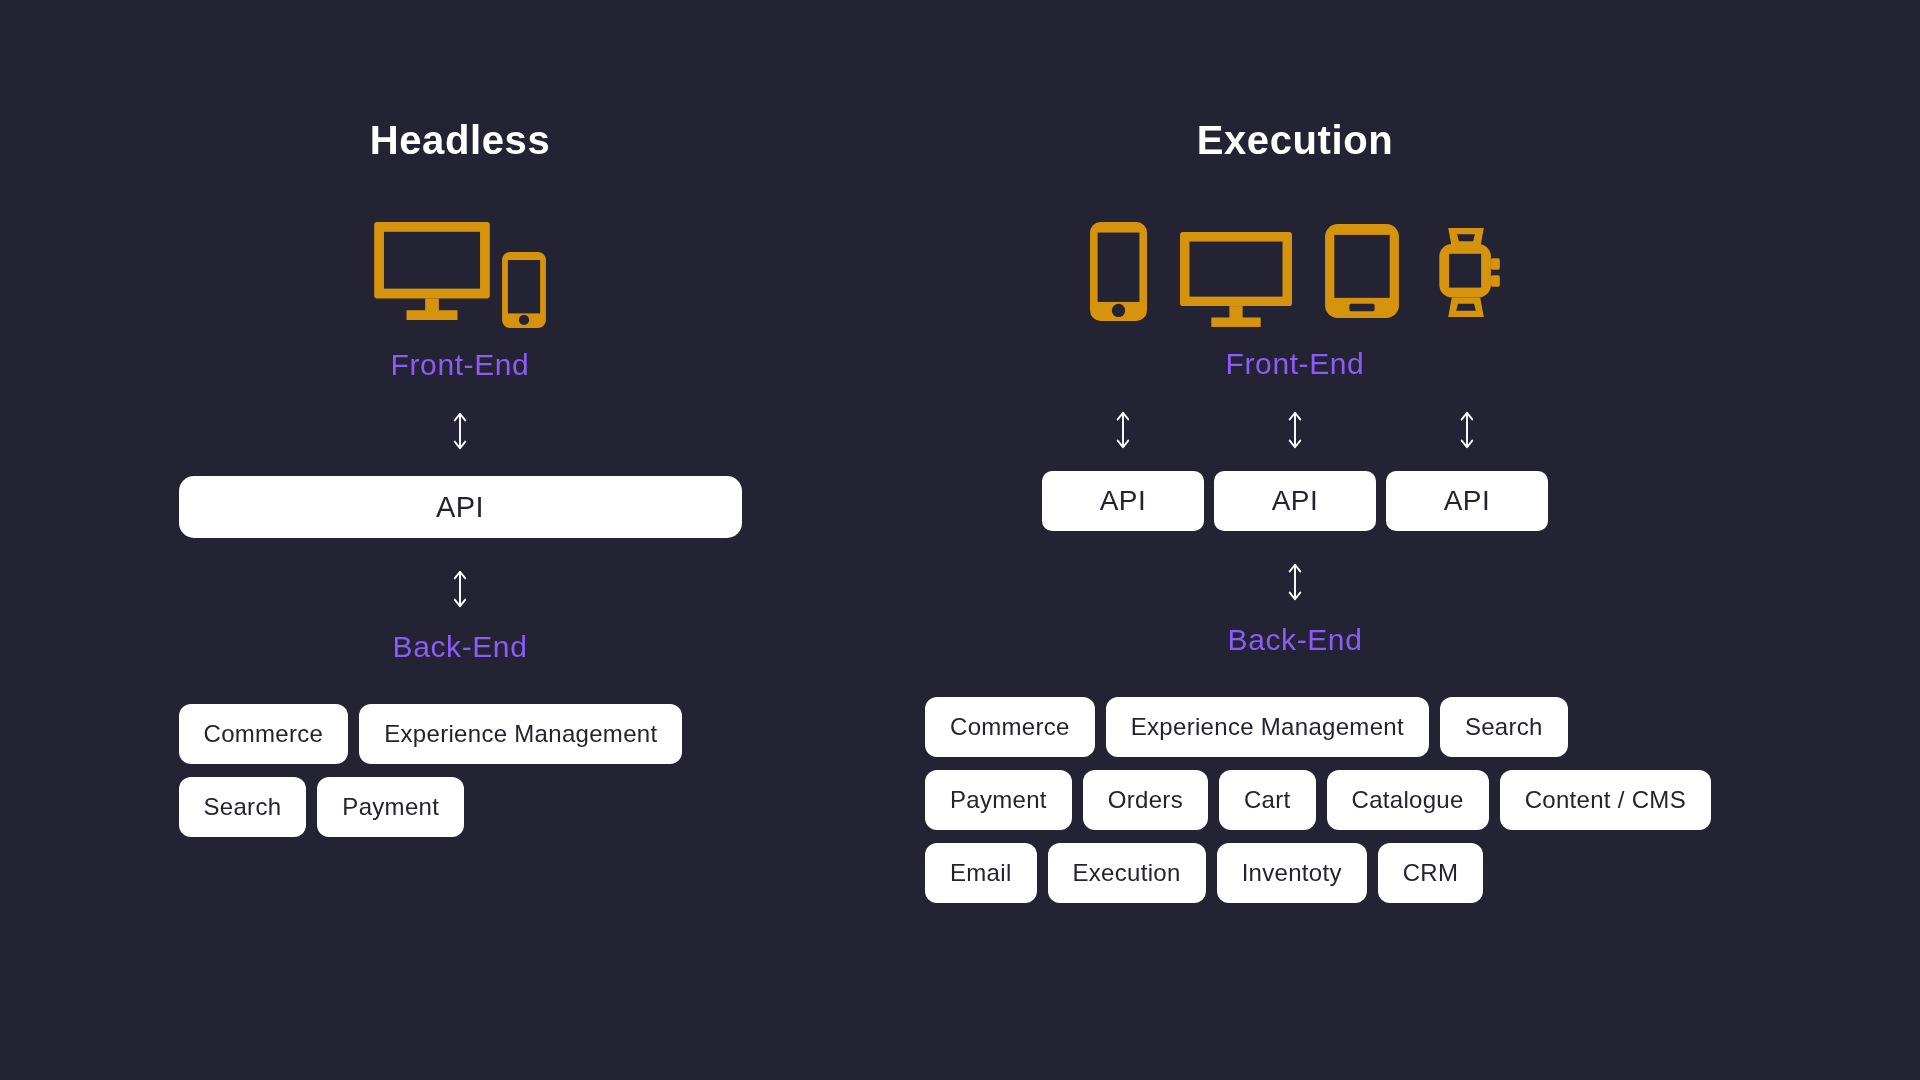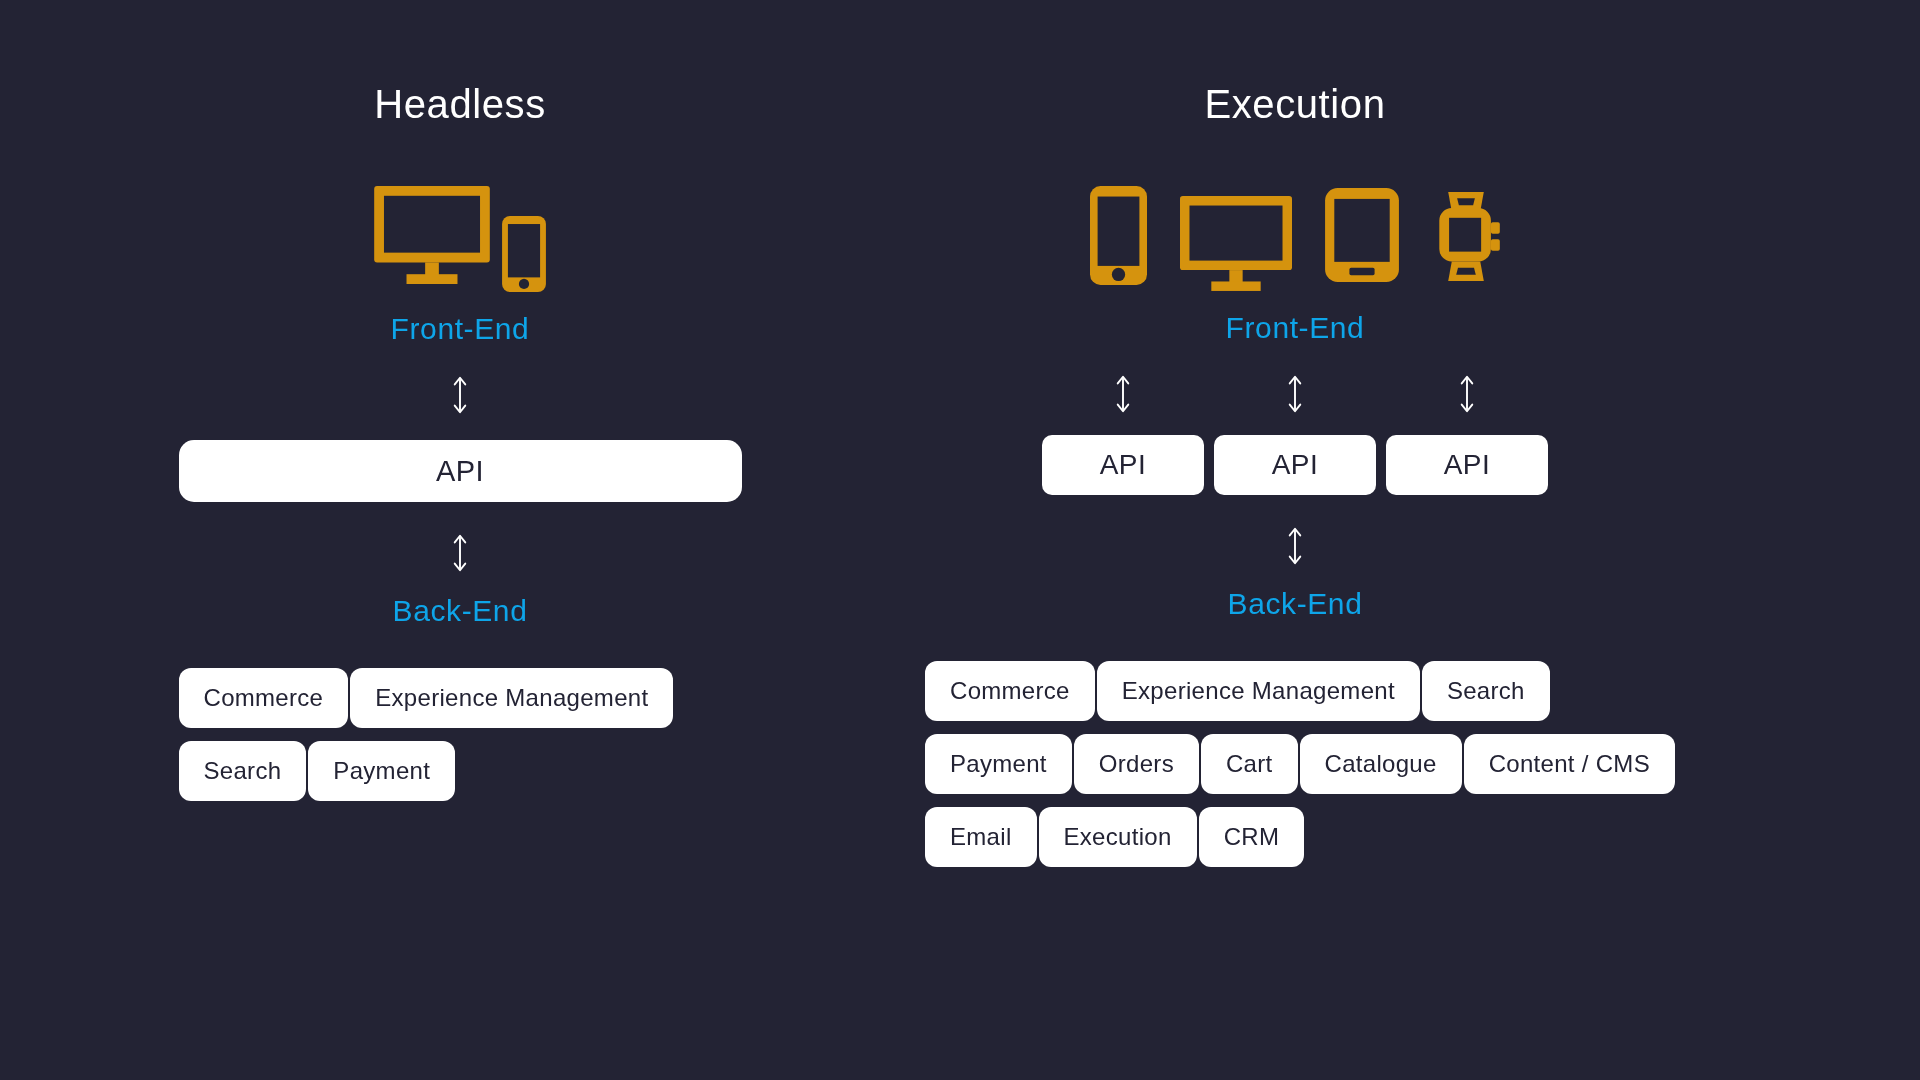--- a/index.html
+++ b/index.html
@@ -16,30 +16,30 @@
     color:var(--text);
     font-family:"Liberation Sans",sans-serif;
     overflow:hidden;
   }
   .canvas{position:relative;width:1920px;height:1080px}
   .column{position:absolute;top:0;display:flex;flex-direction:column;align-items:center}
   .col-headless{left:150px;width:620px}
   .col-composable{left:865px;width:860px}
 
   .title{
-    margin:80px 0 0;
-    font-size:40px;font-weight:400;letter-spacing:.6px;
+    margin:116px 0 0;
+    font-size:40px;font-weight:700;letter-spacing:.6px;
     line-height:1.2;
   }
   .devices{display:flex;align-items:flex-start;margin-top:58px}
   .devices svg{display:block}
 
   .tier-label{
     font-size:30px;font-weight:300;letter-spacing:.6px;
-    color:#0ea5e9;line-height:1.4;
+    color:#8b5cf6;line-height:1.4;
   }
   .front-end{margin-top:16px}
   .back-end{margin-top:14px}
 
   .arrow{width:24px;height:46px}
   .arrow-single{margin-top:22px}
   .arrow-below{margin-top:28px}
 
   .api-bar{
     margin-top:22px;width:563px;height:62px;border-radius:15px;
@@ -53,21 +53,21 @@
   .api-box{
     width:162px;height:60px;border-radius:10px;
     background:var(--panel);color:var(--panel_text);
     display:flex;align-items:center;justify-content:center;
     font-size:28px;letter-spacing:.5px;
   }
 
   .services{display:flex;flex-direction:column;gap:13px;margin-top:36px}
   .services-headless{width:563px}
   .services-composable{align-self:flex-start;margin-left:60px;width:840px}
-  .svc-row{display:flex;gap:2px}
+  .svc-row{display:flex;gap:11px}
   .svc{
     background:var(--panel);color:var(--panel_text);
     height:60px;border-radius:12px;
     display:flex;align-items:center;
     padding:0 25px;font-size:24px;letter-spacing:.3px;
     white-space:nowrap;
   }
 </style>
 </head>
 <body>
@@ -209,18 +209,19 @@
       <div class="svc-row">
         <div class="svc">Payment</div>
         <div class="svc">Orders</div>
         <div class="svc">Cart</div>
         <div class="svc">Catalogue</div>
         <div class="svc">Content / CMS</div>
       </div>
       <div class="svc-row">
         <div class="svc">Email</div>
         <div class="svc">Execution</div>
+        <div class="svc">Inventoty</div>
         <div class="svc">CRM</div>
       </div>
     </div>
   </section>
 
 </div>
 
 </body></html>

